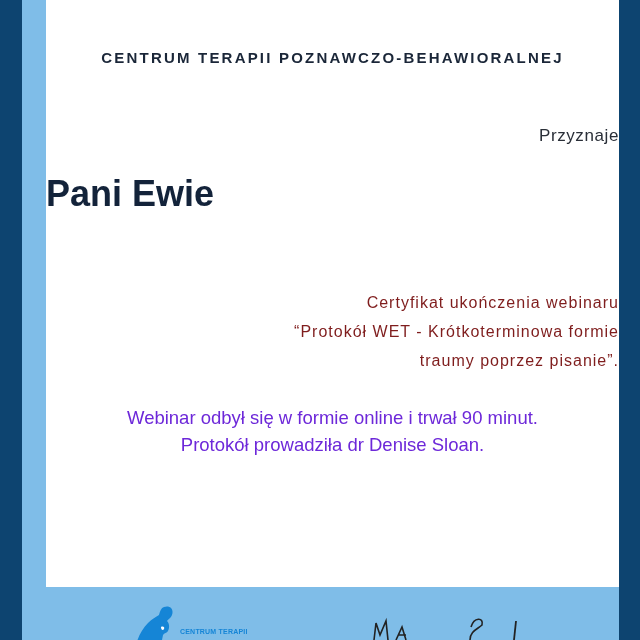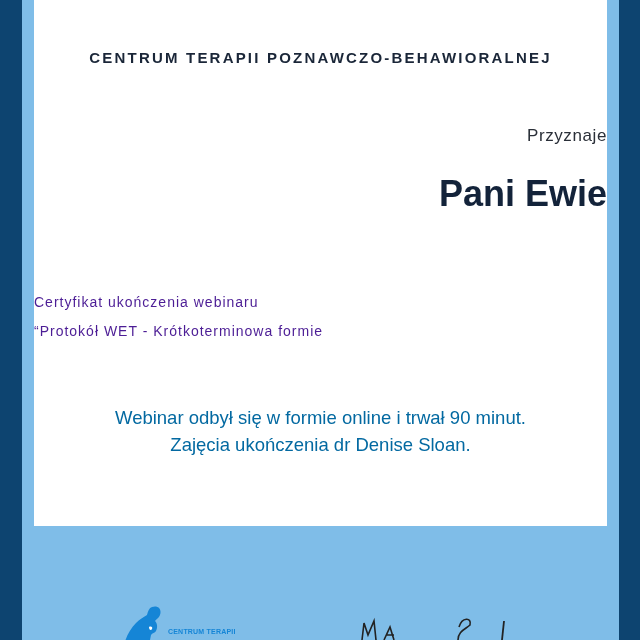--- a/index.html
+++ b/index.html
@@ -6,45 +6,45 @@
     body {
       width: 640px; height: 640px; overflow: hidden; position: relative;
       background: #0d4470;
       font-family: "Liberation Sans", sans-serif;
     }
     .border-light {
       position: absolute; left: 22px; top: 0; width: 597px; height: 640px;
       background: #7fbde8;
     }
     .paper {
-      position: absolute; left: 34px; top: 0; width: 573px; height: 526px;
+      position: absolute; left: 46px; top: 0; width: 573px; height: 587px;
       background: #ffffff;
     }
     .org {
       position: absolute; left: 0; right: 0; top: 49px;
       text-align: center; color: #1a2638;
       font-size: 15px; font-weight: bold; letter-spacing: 2.2px;
     }
     .awards {
       position: absolute; left: 0; right: 0; top: 126px;
       text-align: right; color: #2a2f38; font-size: 17px; letter-spacing: 0.6px;
     }
     .name {
       position: absolute; left: 0; right: 0; top: 168px;
-      text-align: right; color: #13233a; font-weight: bold;
+      text-align: left; color: #13233a; font-weight: bold;
       font-size: 36px; line-height: 52px;
     }
     .cert {
       position: absolute; left: 0; right: 0; top: 288px;
-      text-align: left; color: #4c1d95; font-size: 14px;
+      text-align: right; color: #7f1d1d; font-size: 16px;
       line-height: 29px; letter-spacing: 1px;
     }
     .details {
       position: absolute; left: 0; right: 0; top: 404px;
-      text-align: center; color: #0369a1; font-size: 18.5px; line-height: 27px;
+      text-align: center; color: #6d28d9; font-size: 18.5px; line-height: 27px;
     }
     .logo {
       position: absolute; left: 88px; top: 605px; height: 40px; width: 140px;
     }
     .logo-text {
       position: absolute; left: 46px; top: 23px;
       color: #1585d6; font-size: 7px; font-weight: bold; letter-spacing: 0.2px;
     }
     .signature { position: absolute; left: 320px; top: 615px; }
   </style>
@@ -54,24 +54,25 @@
 <div class="border-light"></div>
 <div class="paper">
   <div class="org">CENTRUM TERAPII POZNAWCZO-BEHAWIORALNEJ</div>
   <div class="awards">Przyznaje</div>
   <div class="name">
     <div>Pani Ewie</div>
   </div>
   <div class="cert">
     <div>Certyfikat ukończenia webinaru</div>
     <div>“Protokół WET - Krótkoterminowa formie</div>
+    <div>traumy poprzez pisanie”.</div>
   </div>
   <div class="details">
     <div>Webinar odbył się w formie online i trwał 90 minut.</div>
-    <div>Zajęcia ukończenia dr Denise Sloan.</div>
+    <div>Protokół prowadziła dr Denise Sloan.</div>
   </div>
 
   <div class="logo">
     <svg width="50" height="40" viewBox="0 0 50 40" style="position:absolute;left:0;top:0">
       <path d="M30 2 C36 0 40 4 38 10 C37 13 34 14 33 16 C35 18 36 22 34 26 C33 28 30 28 29 30 L27 40 L2 40 C4 32 8 24 14 18 C18 14 22 12 25 10 C26 6 27 3 30 2 Z" fill="#1585d6"></path>
       <path d="M27 22 C29 21 31 22 30 24 C29 26 27 25 27 22 Z" fill="#fff"></path>
     </svg>
     <div class="logo-text">CENTRUM TERAPII</div>
   </div>
 

